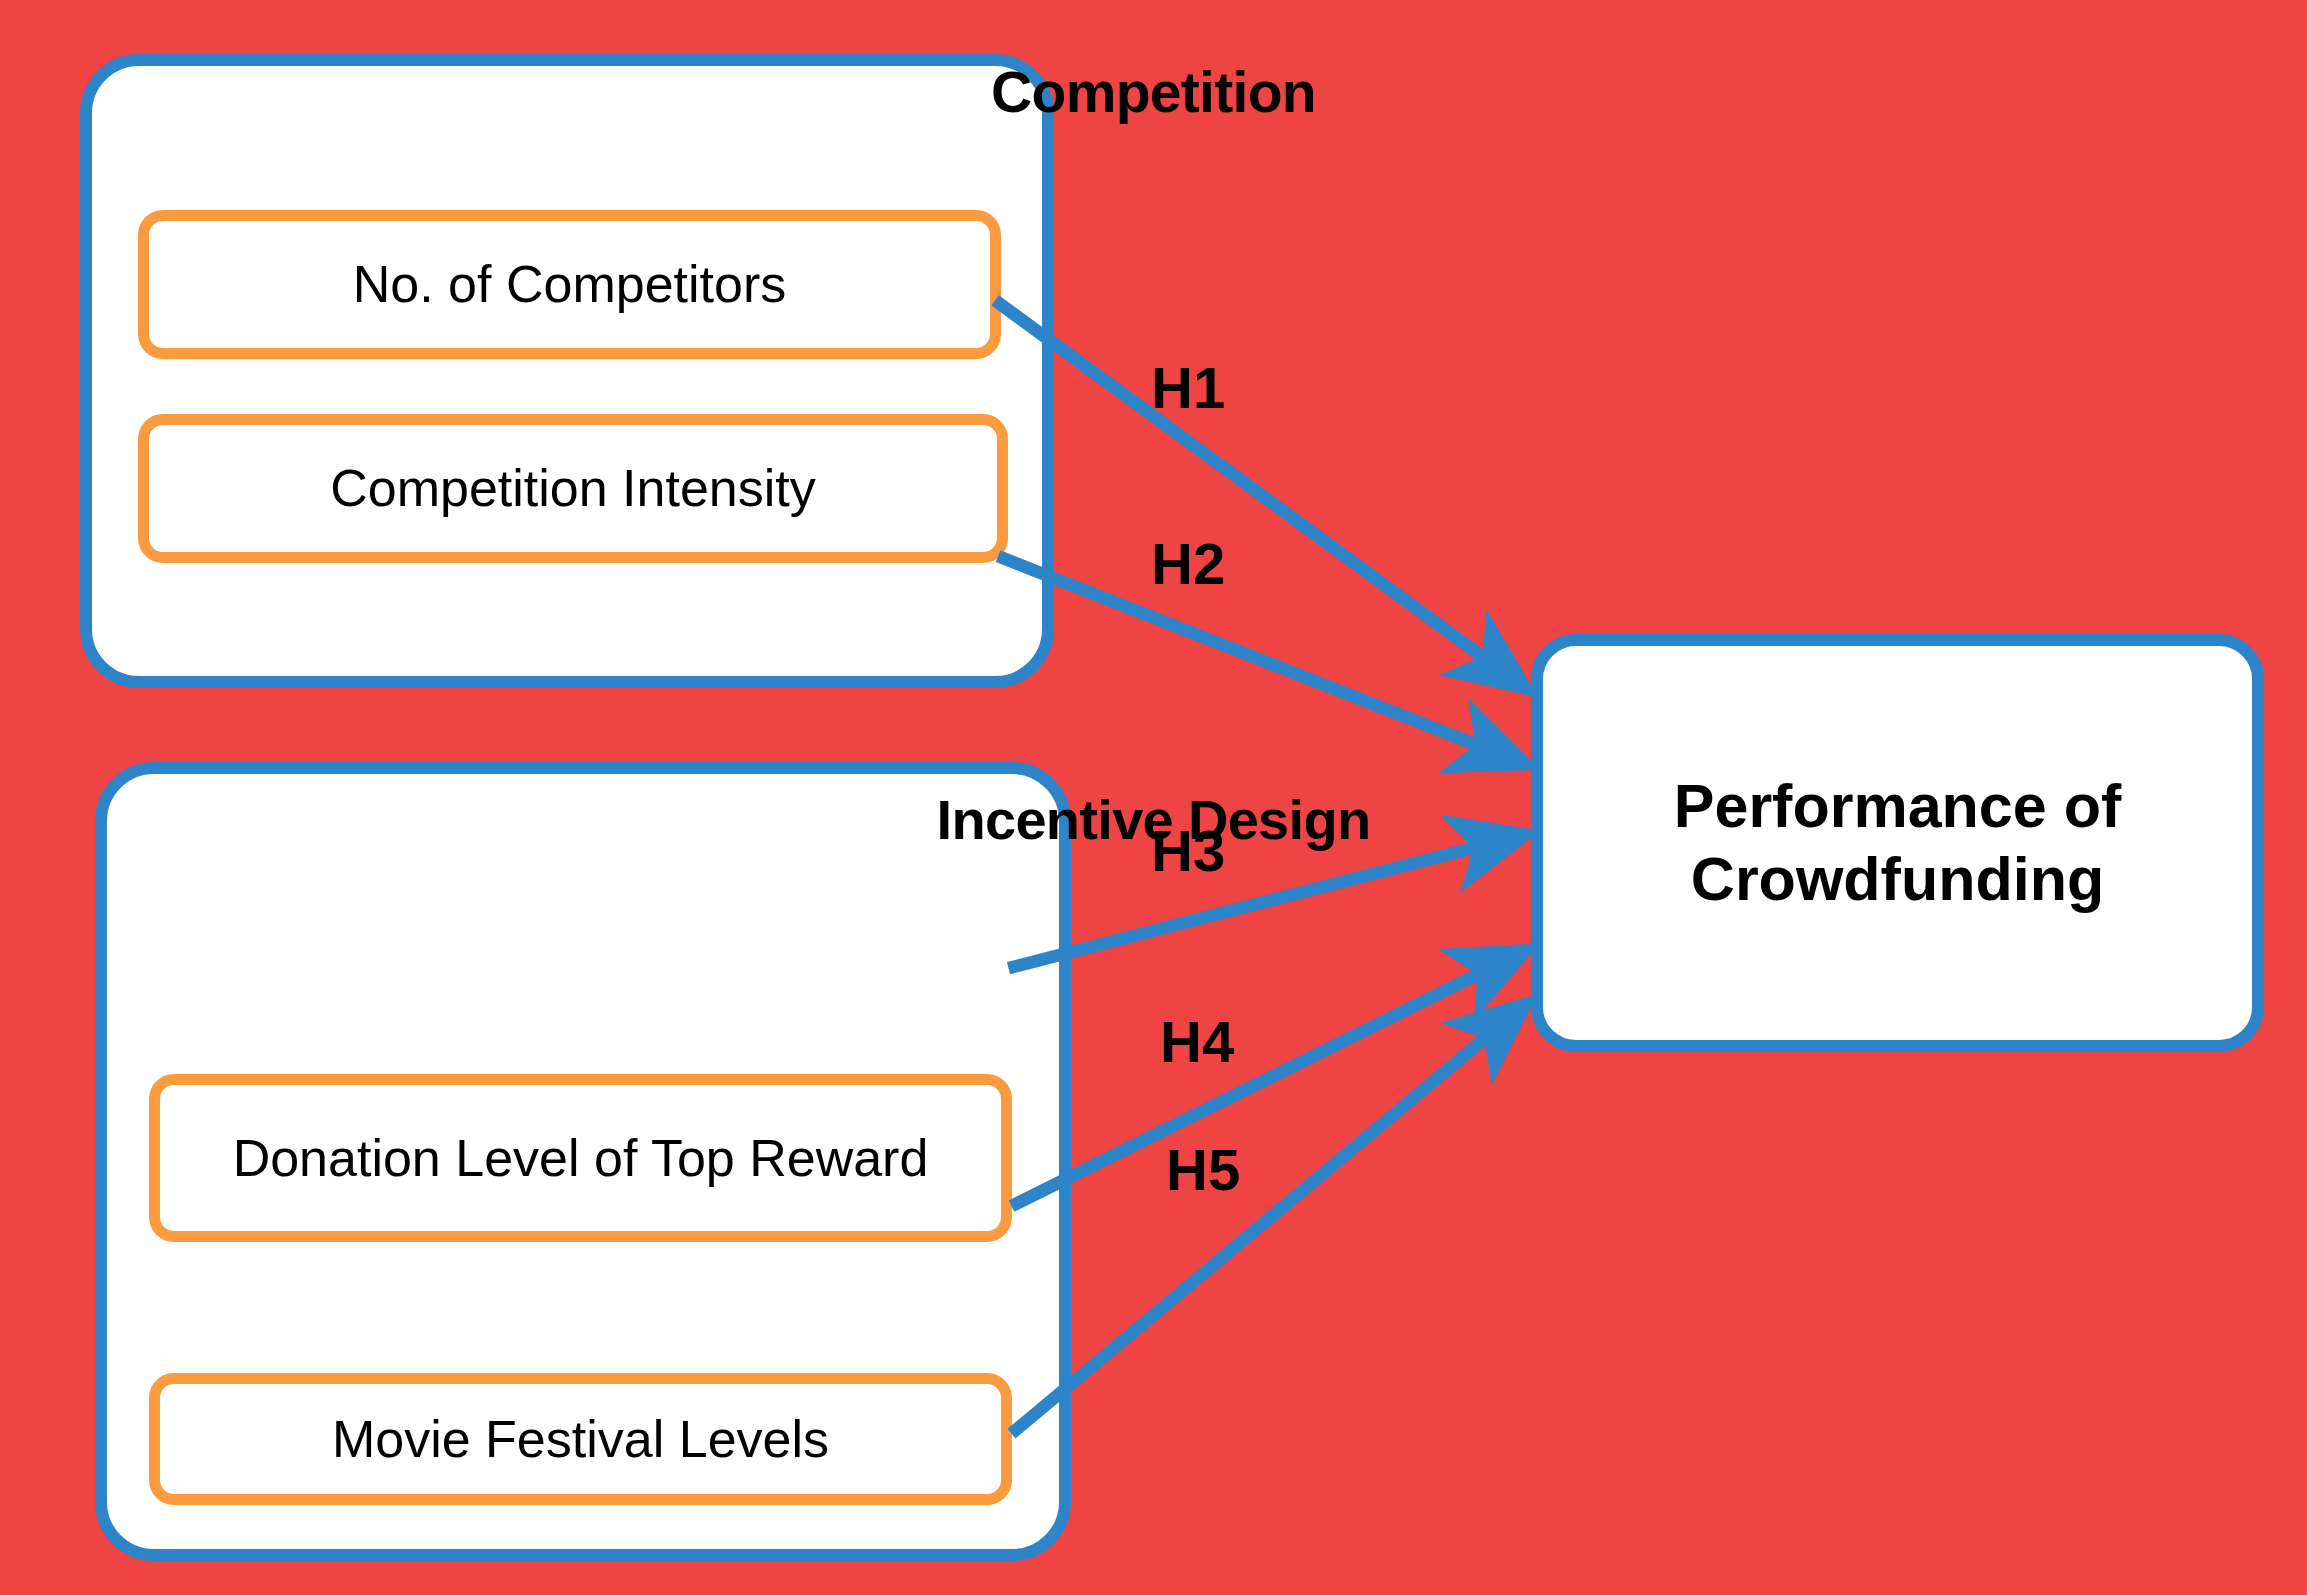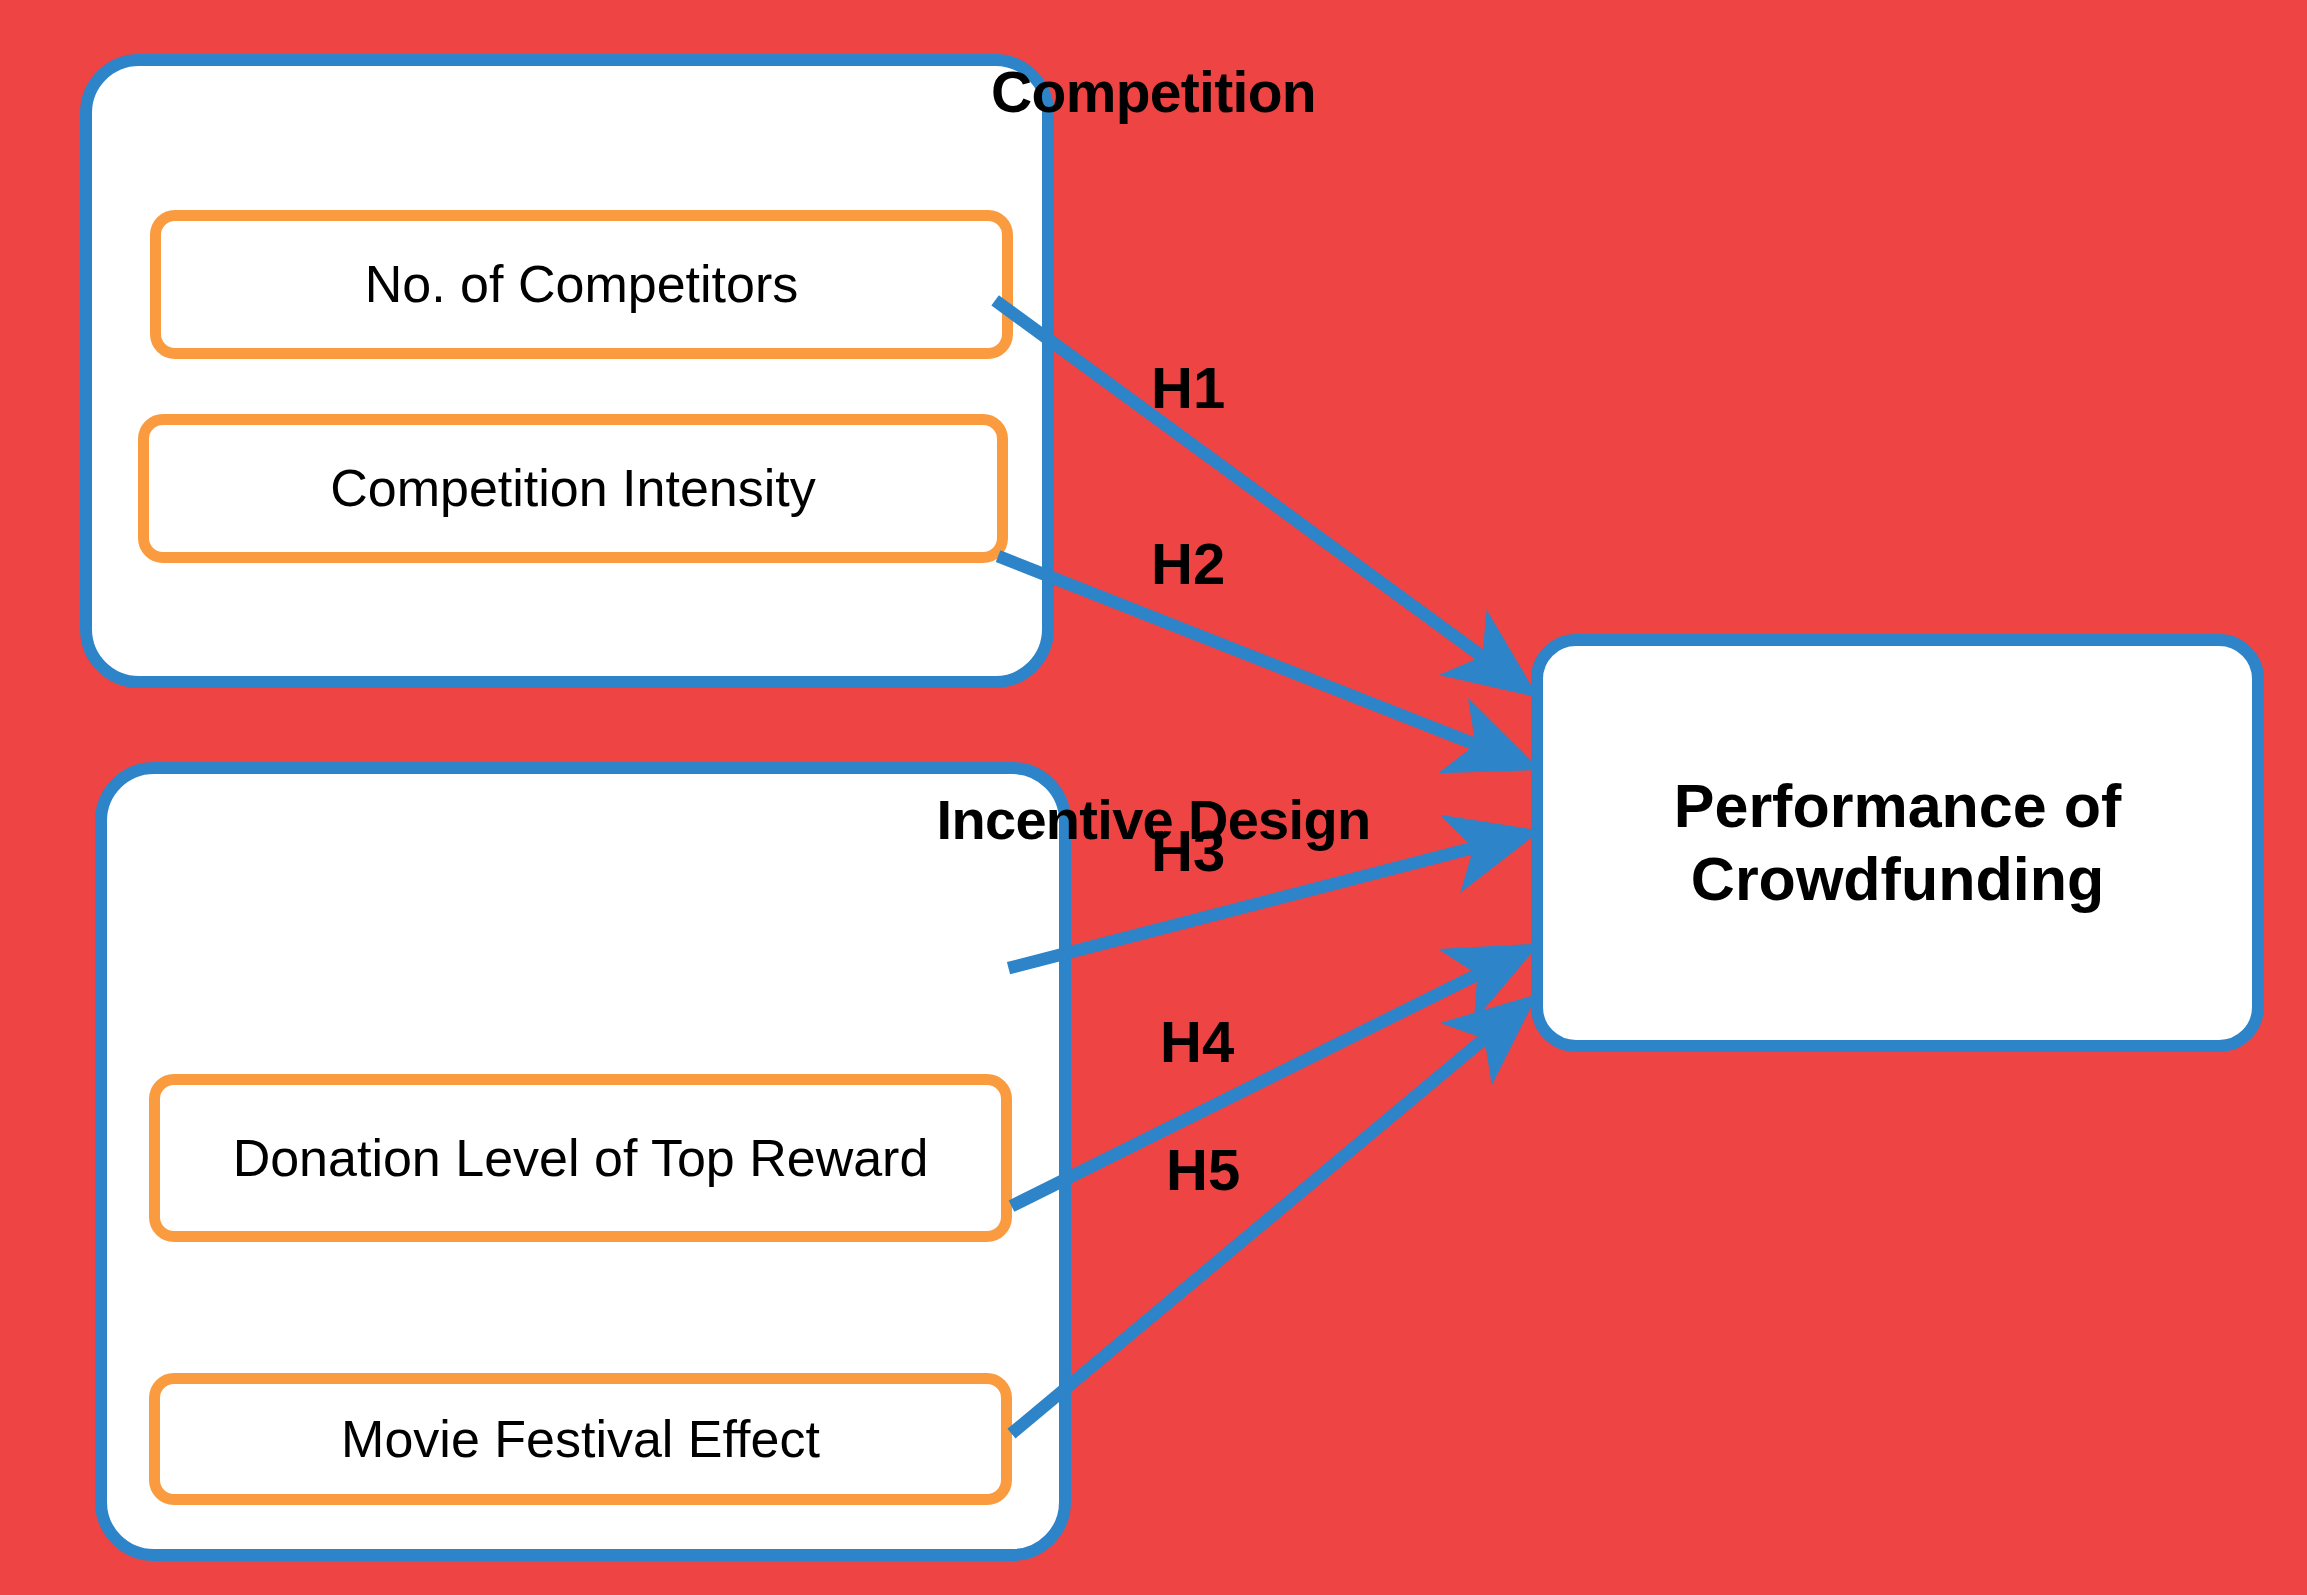--- a/index.html
+++ b/index.html
@@ -51,21 +51,21 @@
     display: flex;
     align-items: center;
     justify-content: center;
     text-align: center;
     color: #000000;
     font-size: 52px;
     line-height: 1.12;
     padding: 3px 16.4px;
     z-index: 5;
   }
-  #factor-competitors      { left: 138px; top: 210px;  width: 863px; height: 149px; margin-left: 12px; }
+  #factor-competitors      { left: 138px; top: 210px;  width: 863px; height: 149px; }
   #factor-intensity        { left: 138px; top: 414px;  width: 870px; height: 149px; }
   #factor-reward-levels    { left: 149px; top: 901px; width: 863px; height: 113px; }
   #factor-donation-level   { left: 149px; top: 1074px; width: 863px; height: 168px; }
   #factor-festival-effect  { left: 149px; top: 1373px; width: 863px; height: 132px; }
 
   
   #outcome-box {
     position: absolute;
     left: 1531px;
     top: 634px;
@@ -122,21 +122,21 @@
   <div id="factor-competitors" class="factor-box">No. of Competitors</div>
 
   <div id="factor-intensity" class="factor-box">Competition Intensity</div>
 
   <div id="group-incentive" class="group-box"></div>
   <div id="title-incentive" class="group-title">Incentive Design</div>
 
 
   <div id="factor-donation-level" class="factor-box">Donation Level of Top Reward</div>
 
-  <div id="factor-festival-effect" class="factor-box">Movie Festival Effect</div>
+  <div id="factor-festival-effect" class="factor-box">Movie Festival Levels</div>
 
   <div id="outcome-box">Performance of Crowdfunding</div>
 
   <svg id="arrow-layer" viewBox="0 0 3102 2145">
     <defs>
       <marker id="ah" markerWidth="8" markerHeight="8" refX="6.2" refY="3.2" orient="auto" markerUnits="strokeWidth">
         <path d="M0,0 L7.4,3.2 L0,6.4 L1.9,3.2 Z" fill="#2d84c8"></path>
       </marker>
     </defs>
 

